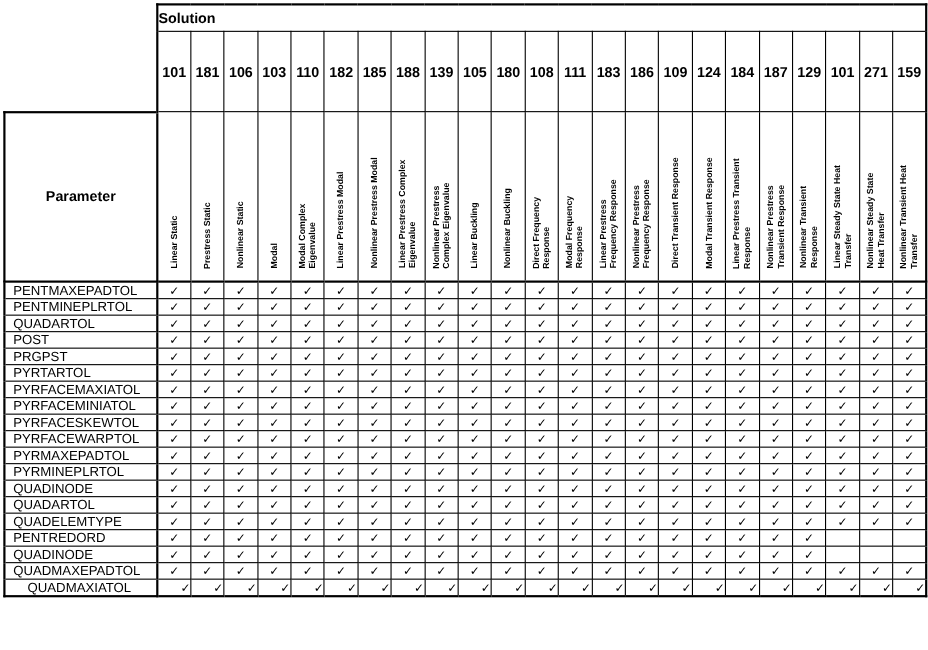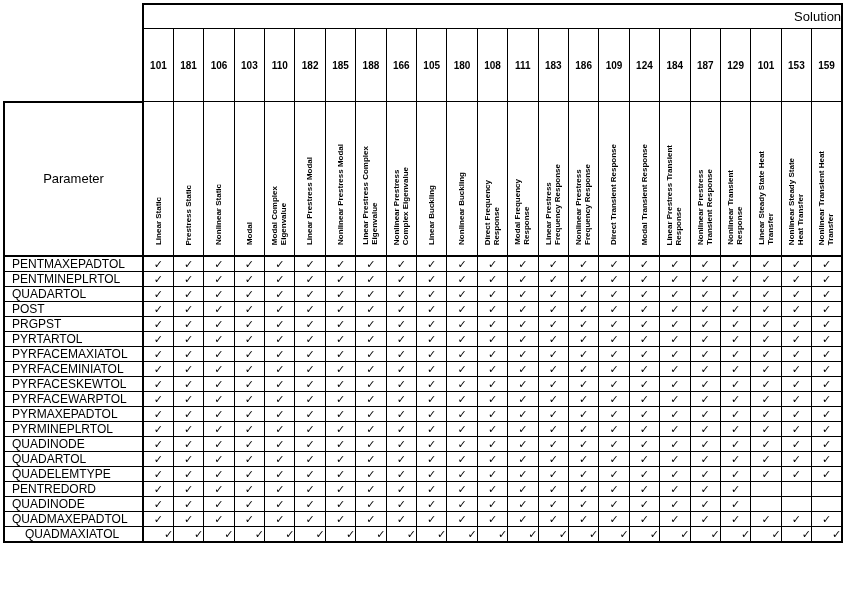--- a/index.html
+++ b/index.html
@@ -25,37 +25,37 @@
     font-weight: normal;
   }
 
   
   td.blank { border: none; background: transparent; }
 
   th.solution {
     border: 2px solid #000;
     border-bottom: 1px solid #000;
     height: 23px;
-    font-weight: normal;
+    font-weight: bold;
     font-size: 13px;
-    text-align: right;
+    text-align: left;
     vertical-align: middle;
   }
 
   th.code {
     height: 72px;
     font-weight: bold;
-    font-size: 10px;
+    font-size: 13px;
     text-align: center;
     vertical-align: middle;
   }
 
   th.param-head {
     border: 2px solid #000;
-    font-weight: normal;
+    font-weight: bold;
     font-size: 13px;
     text-align: center;
     vertical-align: middle;
   }
 
   th.vhead {
     height: 147px;
     vertical-align: bottom;
     text-align: center;
     padding-bottom: 6px;
@@ -134,34 +134,34 @@
     </tr>
     <tr id="codes-row">
         <th class="code first">101</th>
         <th class="code">181</th>
         <th class="code">106</th>
         <th class="code">103</th>
         <th class="code">110</th>
         <th class="code">182</th>
         <th class="code">185</th>
         <th class="code">188</th>
-        <th class="code">166</th>
+        <th class="code">139</th>
         <th class="code">105</th>
         <th class="code">180</th>
         <th class="code">108</th>
         <th class="code">111</th>
         <th class="code">183</th>
         <th class="code">186</th>
         <th class="code">109</th>
         <th class="code">124</th>
         <th class="code">184</th>
         <th class="code">187</th>
         <th class="code">129</th>
         <th class="code">101</th>
-        <th class="code">153</th>
+        <th class="code">271</th>
         <th class="code last">159</th>
       </tr>
     <tr id="names-row">
       <th class="param-head">Parameter</th>
     <th class="vhead first"><div class="vtext">Linear Static</div></th>
         <th class="vhead"><div class="vtext">Prestress Static</div></th>
         <th class="vhead"><div class="vtext">Nonlinear Static</div></th>
         <th class="vhead"><div class="vtext">Modal</div></th>
         <th class="vhead"><div class="vtext">Modal Complex
 Eigenvalue</div></th>

